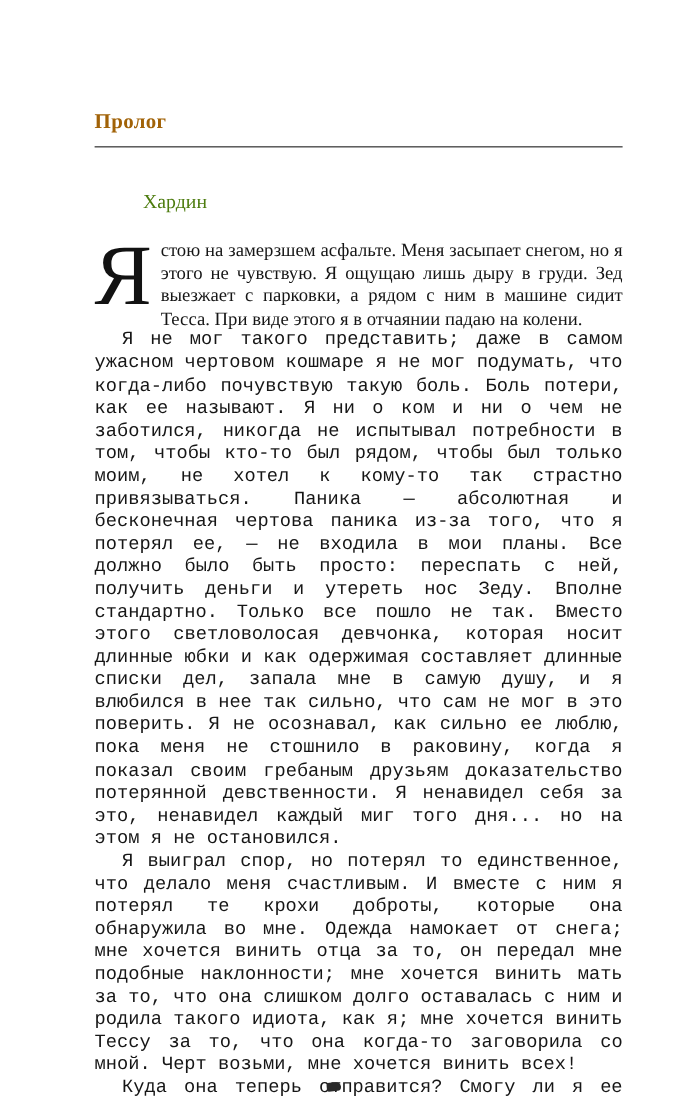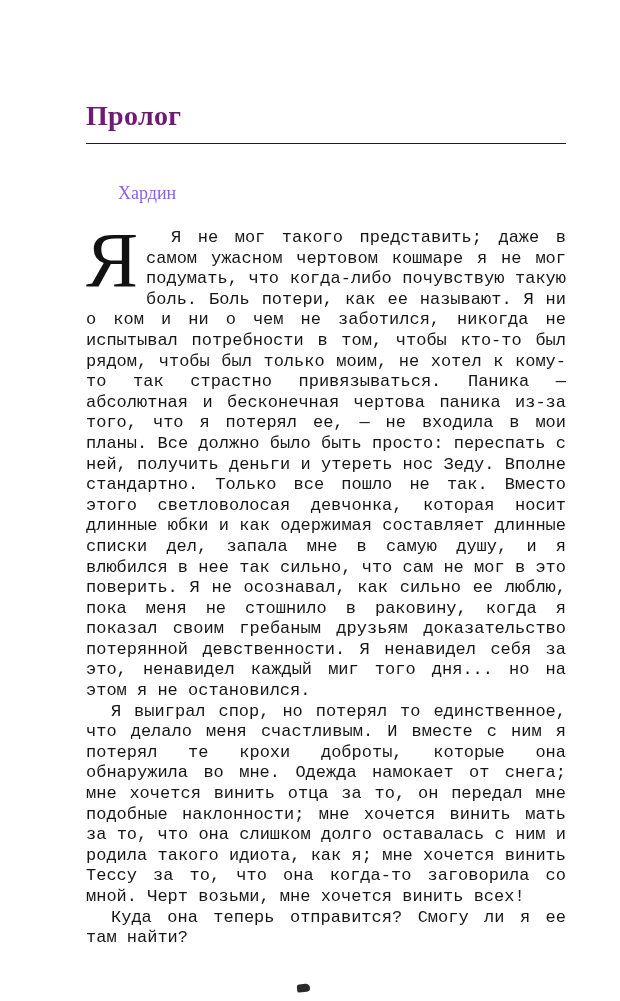--- a/index.html
+++ b/index.html
@@ -15,35 +15,35 @@
     color: #141414;
     overflow: hidden;
   }
   .page {
     position: absolute;
     left: 86px;
     top: 100px;
     width: 480px;
   }
   .chapter-title {
-    font-size: 28px;
+    font-size: 19px;
     font-weight: bold;
     margin: 0 0 11px 0;
     letter-spacing: 0.3px;
-    color: #701a75;
+    color: #a16207;
   }
   .title-rule {
     height: 1px;
     background: #1c1c1c;
     width: 100%;
   }
   .section-heading {
     font-size: 18px;
-    margin: 39px 0 24px 32px;
-    color: #8b5cf6;
+    margin: 39px 0 24px 44px;
+    color: #4d7c0f;
   }
   .body-text {
     font-size: 17px;
     line-height: 20.6px;
     text-align: justify;
     color: #161616;
   }
   .body-text p {
     margin: 0;
   }
@@ -79,21 +79,21 @@
 <div class="page">
 
   <h1 class="chapter-title">Пролог</h1>
 
   <div class="title-rule"></div>
 
   <div class="section-heading">Хардин</div>
 
   <div class="body-text">
 
-    <p class="first-para"><span class="dropcap">Я</span></p>
+    <p class="first-para"><span class="dropcap">Я</span><span>стою на замерзшем асфальте. Меня засыпает снегом, но я этого не чувствую. Я ощущаю лишь дыру в груди. Зед выезжает с парковки, а рядом с ним в машине сидит Тесса. При виде этого я в отчаянии падаю на колени.</span></p>
 
     <div id="paragraphs">
         <p class="para">Я не мог такого представить; даже в самом ужасном чертовом кошмаре я не мог подумать, что когда-либо почувствую такую боль. Боль потери, как ее называют. Я ни о ком и ни о чем не заботился, никогда не испытывал потребности в том, чтобы кто-то был рядом, чтобы был только моим, не хотел к кому-то так страстно привязываться. Паника — абсолютная и бесконечная чертова паника из-за того, что я потерял ее, — не входила в мои планы. Все должно было быть просто: переспать с ней, получить деньги и утереть нос Зеду. Вполне стандартно. Только все пошло не так. Вместо этого светловолосая девчонка, которая носит длинные юбки и как одержимая составляет длинные списки дел, запала мне в самую душу, и я влюбился в нее так сильно, что сам не мог в это поверить. Я не осознавал, как сильно ее люблю, пока меня не стошнило в раковину, когда я показал своим гребаным друзьям доказательство потерянной девственности. Я ненавидел себя за это, ненавидел каждый миг того дня... но на этом я не остановился.</p>
         <p class="para">Я выиграл спор, но потерял то единственное, что делало меня счастливым. И вместе с ним я потерял те крохи доброты, которые она обнаружила во мне. Одежда намокает от снега; мне хочется винить отца за то, он передал мне подобные наклонности; мне хочется винить мать за то, что она слишком долго оставалась с ним и родила такого идиота, как я; мне хочется винить Тессу за то, что она когда-то заговорила со мной. Черт возьми, мне хочется винить всех!</p>
         <p class="para">Куда она теперь отправится? Смогу ли я ее там найти?</p>
       </div>
 
   </div>
 
 </div>

